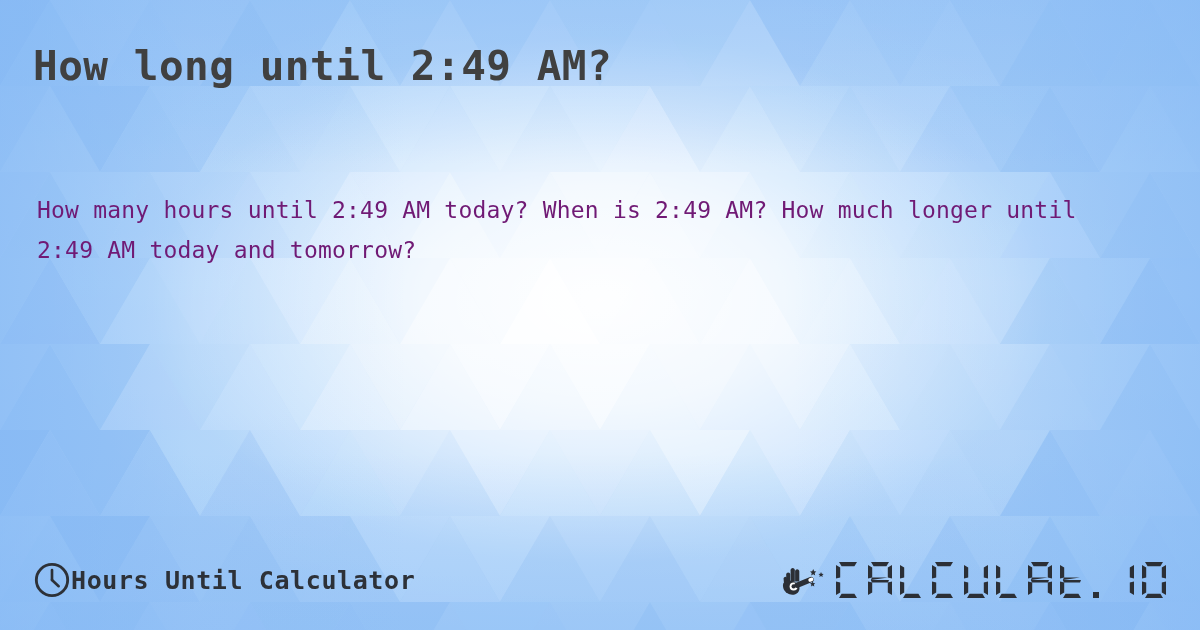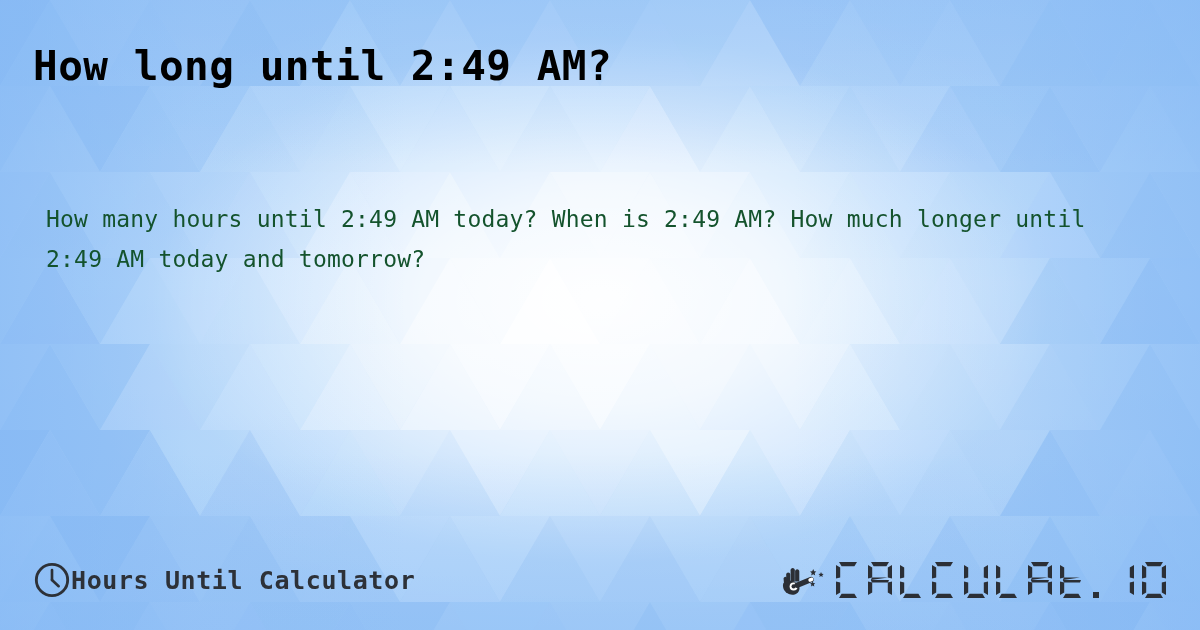--- a/index.html
+++ b/index.html
@@ -62,36 +62,36 @@
 
   .page-title {
     position: absolute;
     left: 33px;
     top: 42px;
     margin: 0;
     font-family: "DejaVu Sans Mono", "Liberation Mono", monospace;
     font-size: 41px;
     font-weight: bold;
     letter-spacing: 0.5px;
-    color: #000000;
+    color: #404040;
     white-space: nowrap;
   }
 
   .page-subtitle {
     position: absolute;
     left: 33px;
     top: 186px;
     width: 1075px;
-    margin: 13px;
+    margin: 4px;
     font-family: "DejaVu Sans Mono", "Liberation Mono", monospace;
     font-size: 23px;
     font-weight: normal;
     line-height: 40px;
     letter-spacing: 0.2px;
-    color: #14532d;
+    color: #701a75;
   }
 
   
   .footer {
     position: absolute;
     left: 0;
     right: 0;
     bottom: 22px;
     height: 56px;
     padding: 0 33px;

